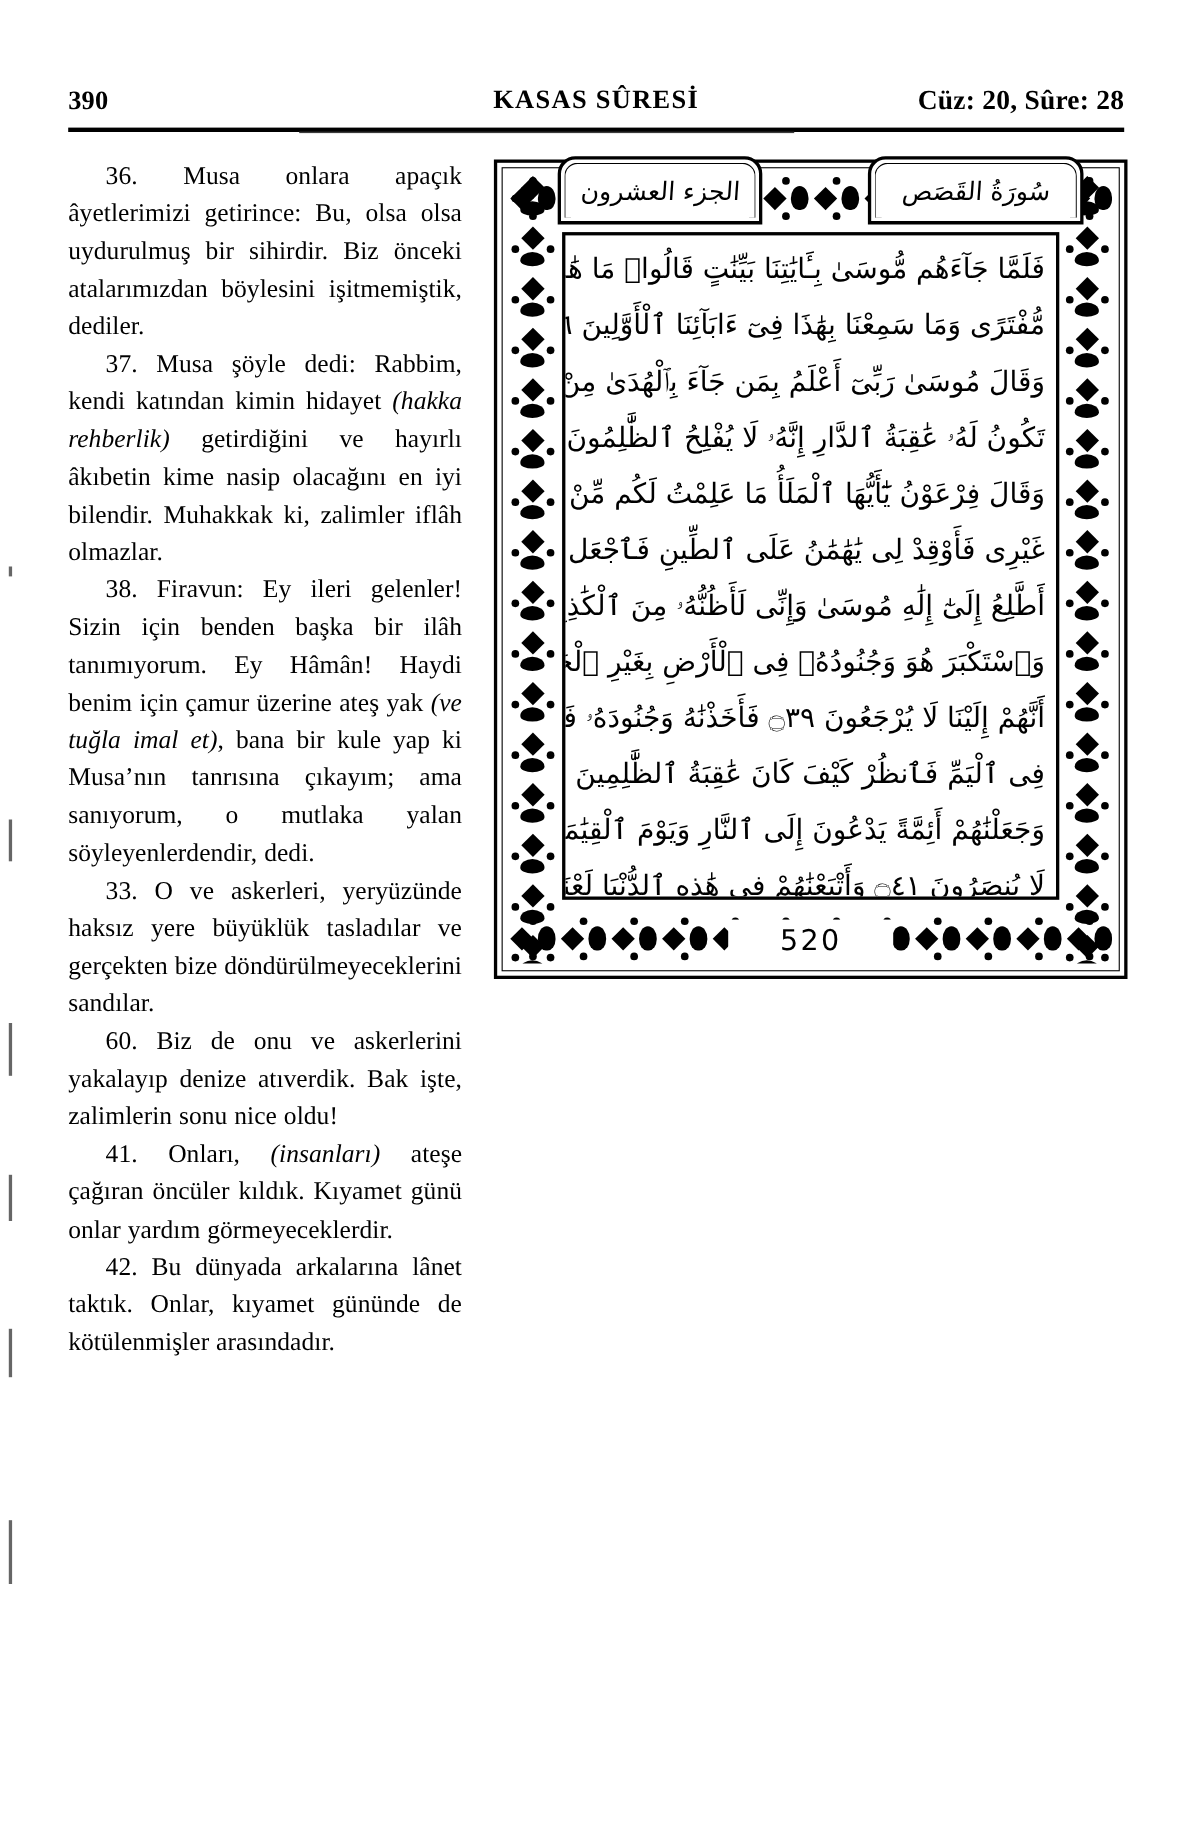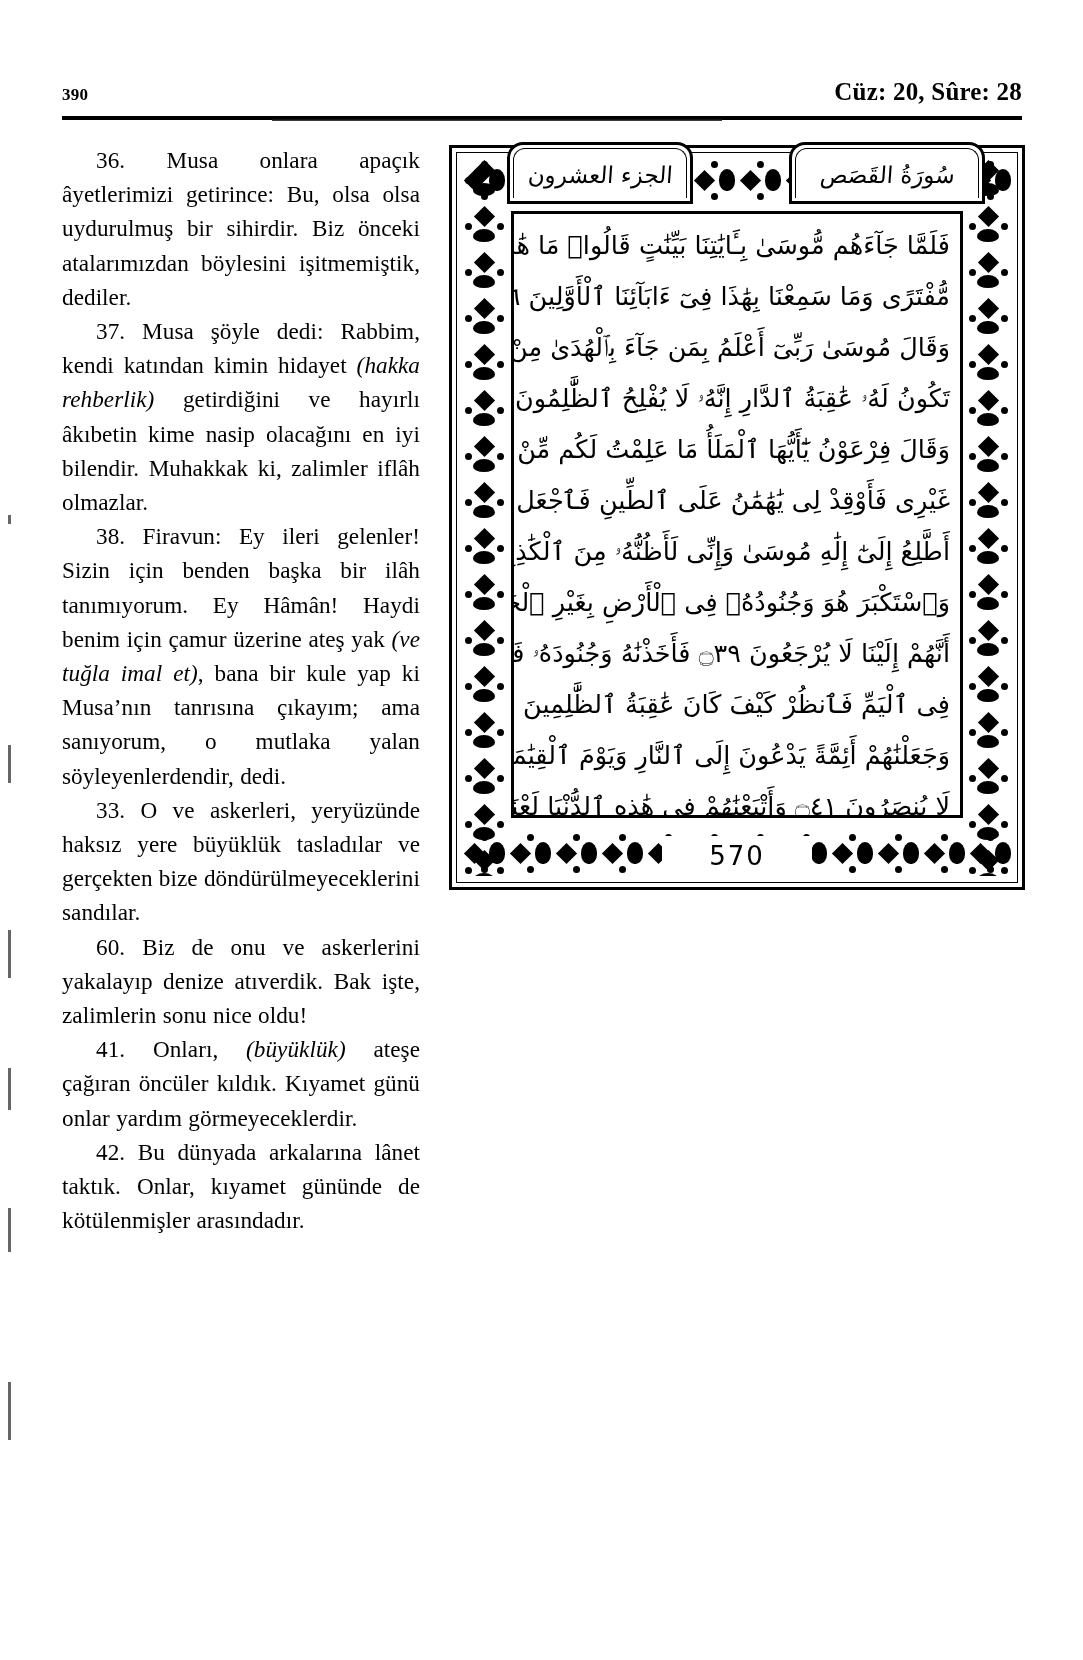--- a/index.html
+++ b/index.html
@@ -24,21 +24,21 @@
     width: 960px;
     height: 44px;
   }
   .hdr-row {
     display: flex;
     align-items: baseline;
     justify-content: space-between;
     height: 36px;
   }
   .folio {
-    font-size: 17px;
+    font-size: 24px;
     font-weight: bold;
     letter-spacing: 0.2px;
   }
   .sura-title {
     font-size: 24px;
     font-weight: bold;
     letter-spacing: 1.2px;
     position: absolute;
     left: 0;
     right: 0;
@@ -237,34 +237,35 @@
     background: #333;
     opacity: .75;
   }
 </style>
 </head>
 <body>
 
 <div class="page-header">
   <div class="hdr-row">
     <div class="folio">390</div>
+    <div class="sura-title">KASAS SÛRESİ</div>
     <div class="cuz-info">Cüz: 20, Sûre: 28</div>
   </div>
   <div class="hdr-rule"></div>
 </div>
 
 <div class="body-area">
 
   <div class="translation-col" id="translation-col">
       <p class="verse-p">36. Musa onlara apaçık âyetlerimizi getirince: Bu, olsa olsa uydurulmuş bir sihirdir. Biz önceki atalarımızdan böylesini işitmemiştik, dediler.</p>
       <p class="verse-p">37. Musa şöyle dedi: Rabbim, kendi katından kimin hidayet <em>(hakka rehberlik)</em> getirdiğini ve hayırlı âkıbetin kime nasip olacağını en iyi bilendir. Muhakkak ki, zalimler iflâh olmazlar.</p>
       <p class="verse-p">38. Firavun: Ey ileri gelenler! Sizin için benden başka bir ilâh tanımıyorum. Ey Hâmân! Haydi benim için çamur üzerine ateş yak <em>(ve tuğla imal et)</em>, bana bir kule yap ki Musa’nın tanrısına çıkayım; ama sanıyorum, o mutlaka yalan söyleyenlerdendir, dedi.</p>
       <p class="verse-p">33. O ve askerleri, yeryüzünde haksız yere büyüklük tasladılar ve gerçekten bize döndürülmeyeceklerini sandılar.</p>
       <p class="verse-p">60. Biz de onu ve askerlerini yakalayıp denize atıverdik. Bak işte, zalimlerin sonu nice oldu!</p>
-      <p class="verse-p">41. Onları, <em>(büyüklük)</em> ateşe çağıran öncüler kıldık. Kıyamet günü onlar yardım görmeyeceklerdir.</p>
+      <p class="verse-p">41. Onları, <em>(insanları)</em> ateşe çağıran öncüler kıldık. Kıyamet günü onlar yardım görmeyeceklerdir.</p>
       <p class="verse-p">42. Bu dünyada arkalarına lânet taktık. Onlar, kıyamet gününde de kötülenmişler arasındadır.</p>
     </div>
 
   <div class="quran-panel">
     <div class="panel-outline"></div>
 
     <div class="floral floral-v floral-left">
         <div class="leaf-col" id="fl-left">
           <div class="leaf diamond" style="left: 14px; top: 4px;"></div>
           <div class="leaf petal" style="left: 10px; top: 24px;"></div>
@@ -522,21 +523,21 @@
           <div class="aya-line">غَيْرِى فَأَوْقِدْ لِى يَٰهَٰمَٰنُ عَلَى ٱلطِّينِ فَٱجْعَل لِّى صَرْحًا لَّعَلِّىٓ</div>
           <div class="aya-line">أَطَّلِعُ إِلَىٰٓ إِلَٰهِ مُوسَىٰ وَإِنِّى لَأَظُنُّهُۥ مِنَ ٱلْكَٰذِبِينَ ۝٣٨</div>
           <div class="aya-line">وَٱسْتَكْبَرَ هُوَ وَجُنُودُهُۥ فِى ٱلْأَرْضِ بِغَيْرِ ٱلْحَقِّ وَظَنُّوٓا۟</div>
           <div class="aya-line">أَنَّهُمْ إِلَيْنَا لَا يُرْجَعُونَ ۝٣٩ فَأَخَذْنَٰهُ وَجُنُودَهُۥ فَنَبَذْنَٰهُمْ</div>
           <div class="aya-line">فِى ٱلْيَمِّ فَٱنظُرْ كَيْفَ كَانَ عَٰقِبَةُ ٱلظَّٰلِمِينَ ۝٤٠</div>
           <div class="aya-line">وَجَعَلْنَٰهُمْ أَئِمَّةً يَدْعُونَ إِلَى ٱلنَّارِ وَيَوْمَ ٱلْقِيَٰمَةِ</div>
           <div class="aya-line">لَا يُنصَرُونَ ۝٤١ وَأَتْبَعْنَٰهُمْ فِى هَٰذِهِ ٱلدُّنْيَا لَعْنَةً</div>
         </div>
     </div>
 
-    <div class="arabic-folio">570</div>
+    <div class="arabic-folio">520</div>
   </div>
 </div>
 
 <div class="margin-mark" style="top: 515px; height: 9px;"></div>
 <div class="margin-mark" style="top: 745px; height: 38px;"></div>
 <div class="margin-mark" style="top: 930px; height: 48px;"></div>
 <div class="margin-mark" style="top: 1068px; height: 42px;"></div>
 <div class="margin-mark" style="top: 1208px; height: 44px;"></div>
 <div class="margin-mark" style="top: 1382px; height: 58px;"></div>
 

